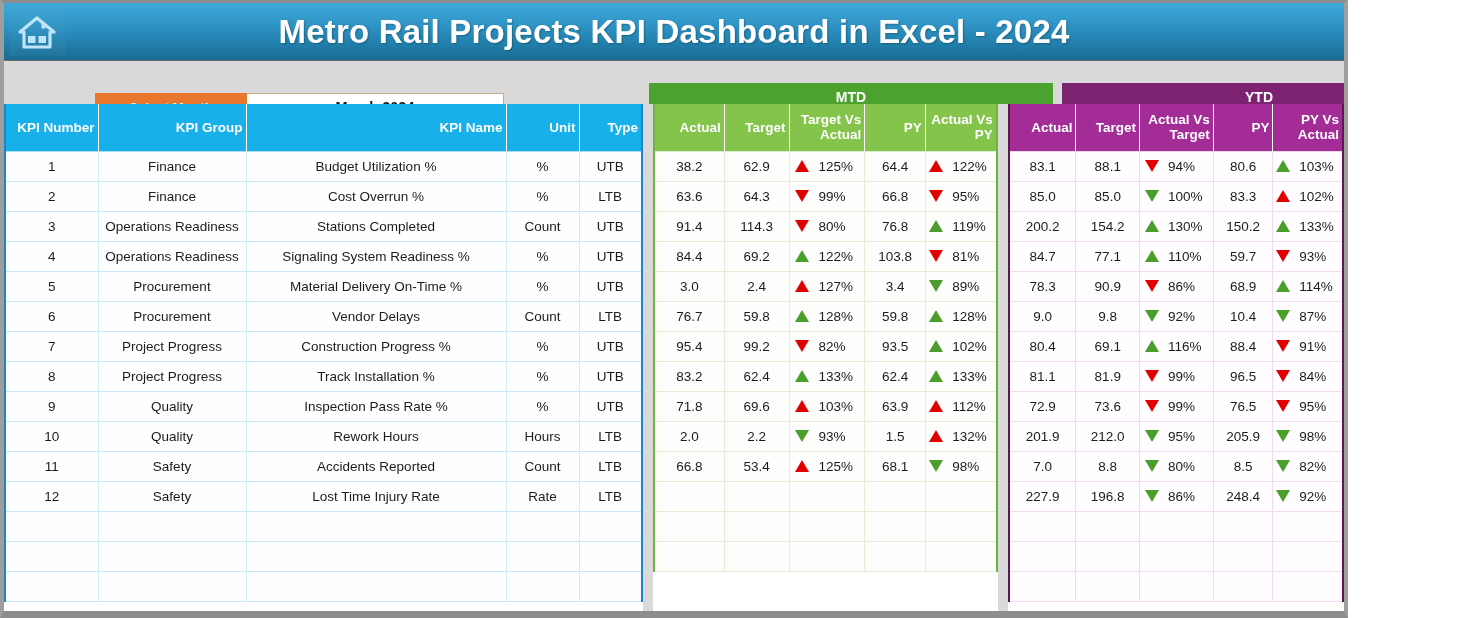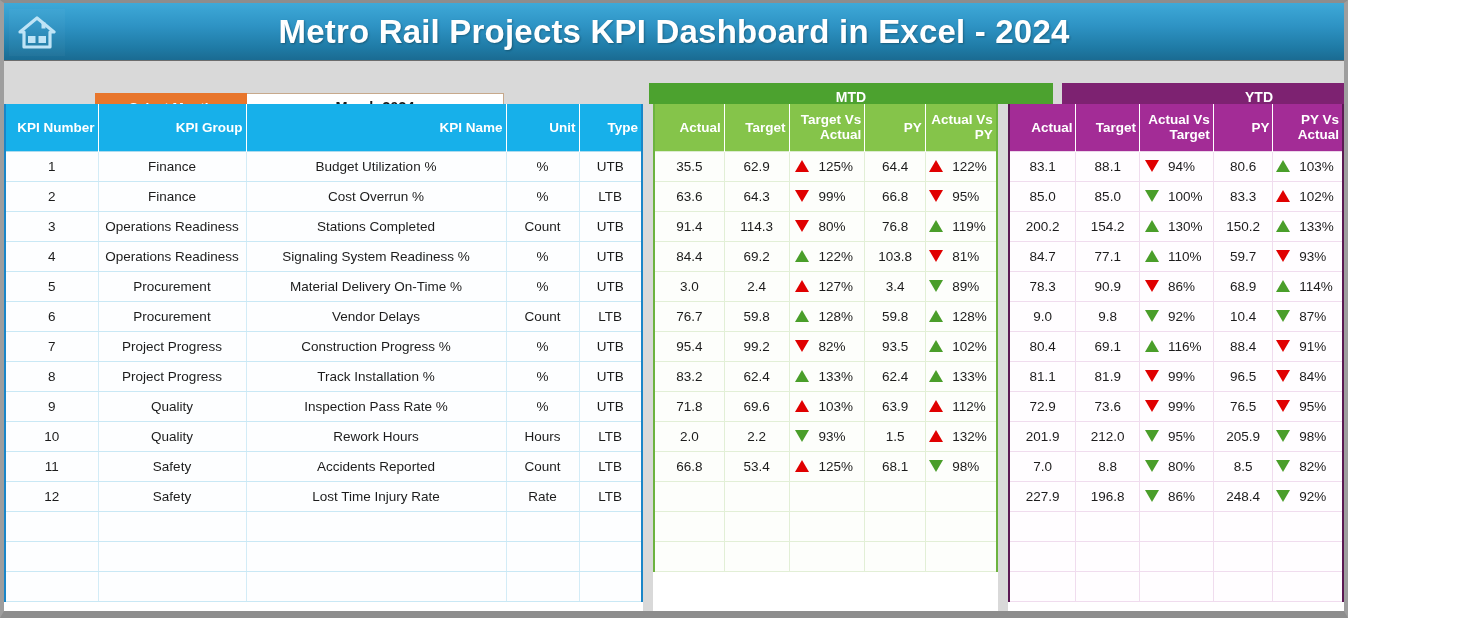--- a/index.html
+++ b/index.html
@@ -410,21 +410,21 @@
           <tr>
             <th>Actual</th>
             <th>Target</th>
             <th>Target Vs Actual</th>
             <th>PY</th>
             <th>Actual Vs PY</th>
           </tr>
         </thead>
         <tbody id="mtd-body">
             <tr>
-              <td>35.5</td>
+              <td>38.2</td>
               <td>62.9</td>
               <td>
                 <div class="var">
                   <span class="tri up c-red"></span>
                   <span class="pct">125%</span>
                 </div>
               </td>
               <td>64.4</td>
               <td>
                 <div class="var">

